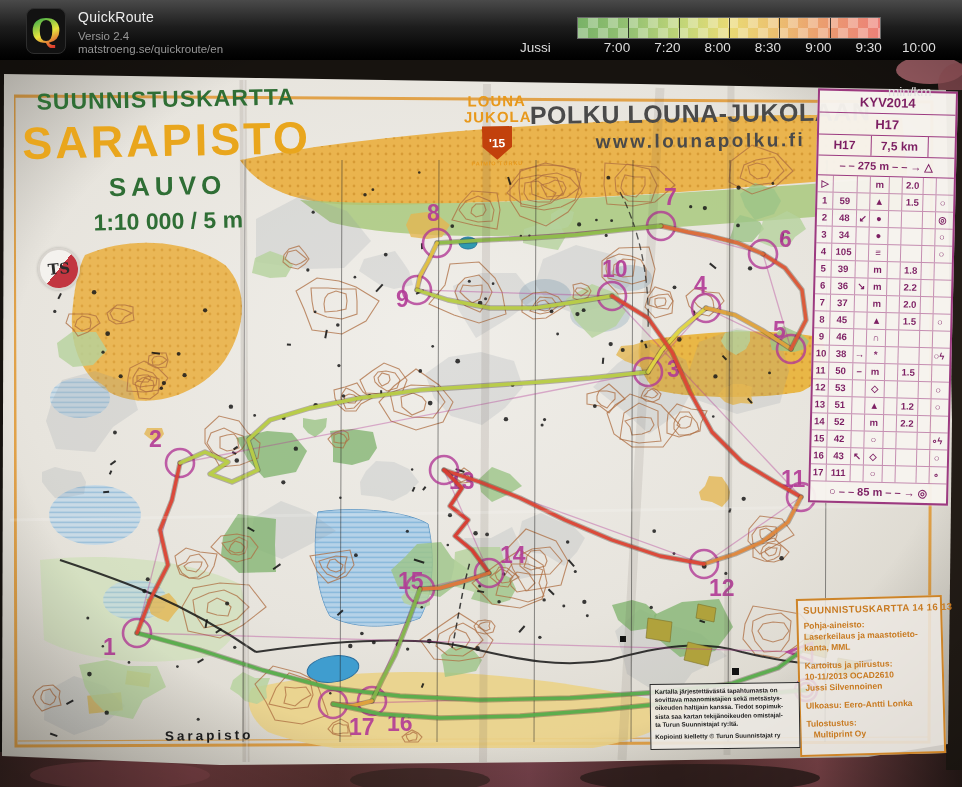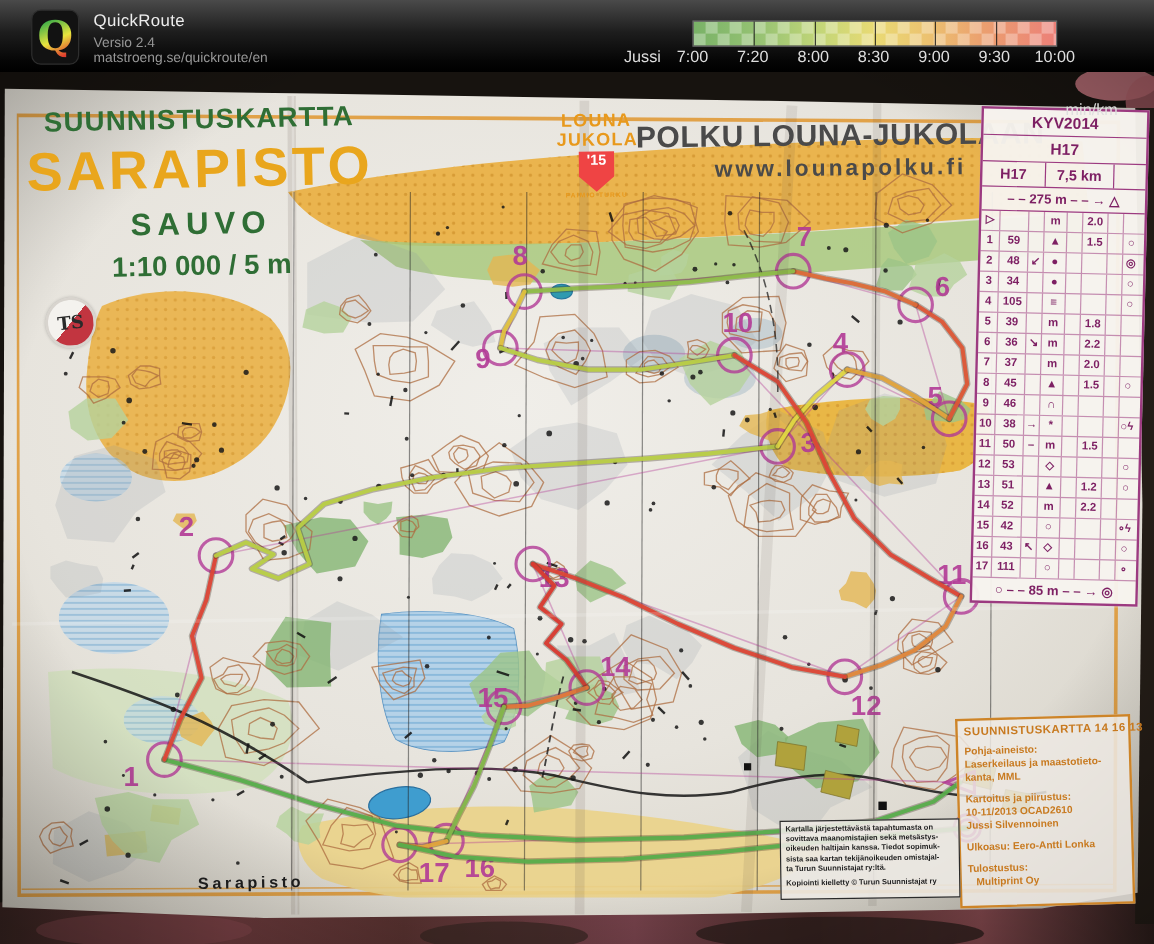--- a/index.html
+++ b/index.html
@@ -17,37 +17,37 @@
   .appver{position:absolute;left:78px;top:30px;font-size:11.5px;color:#979797;}
   .appurl{position:absolute;left:78px;top:43px;font-size:11.5px;color:#979797;}
   
   #legend{position:absolute;left:520px;top:0;width:440px;height:60px;}
   #legend-bar{position:absolute;left:57px;top:17px;width:302px;height:20px;border:1px solid #6a6a6a;
     background:linear-gradient(to right,#79b267,#96c273 18%,#c3d678 35%,#e9da74 50%,#ecc170 65%,#eb9f6f 80%,#ec8078);}
   #legend-bar::after{content:"";position:absolute;inset:0;
     background:conic-gradient(rgba(255,255,255,.30) 25%,transparent 25% 50%,rgba(255,255,255,.30) 50% 75%,transparent 75%);
     background-size:20px 20px;}
   .bar-tick{position:absolute;top:0;width:1px;height:100%;background:rgba(20,20,20,.8);z-index:2;}
-  .lg-lab{position:absolute;top:40px;font-size:13.5px;color:#dedede;transform:translateX(-50%);white-space:nowrap;}
+  .lg-lab{position:absolute;top:40px;font-size:13.5px;color:#dedede;transform:translateX(-50%);white-space:nowrap;margin-left:40px;}
   .lg-side{position:absolute;top:40px;font-size:13.5px;color:#dedede;white-space:nowrap;}
   
   #photo{position:absolute;left:0;top:0;z-index:1;}
   .olay{position:absolute;z-index:10;}
   
   #titleblock{left:12px;top:86px;width:310px;text-align:center;transform:rotate(-1.2deg);}
   .t-karta{font-size:23px;font-weight:bold;color:#2f6e35;letter-spacing:1px;}
   .t-name{font-size:45px;font-weight:bold;color:#e9a61d;letter-spacing:3px;margin-top:2px;}
   .t-town{font-size:26px;font-weight:bold;color:#2f6e35;letter-spacing:5px;margin-top:4px;}
   .t-scale{font-size:23px;font-weight:bold;color:#2f6e35;margin-top:6px;}
   
   #eventblock{left:452px;top:92px;width:330px;display:flex;transform:rotate(-.6deg);}
   #jlogo{width:66px;text-align:center;margin-left:12px;}
   .j-l1,.j-l2{font-size:15px;font-weight:bold;color:#e8991c;letter-spacing:1px;line-height:1.05;}
-  #jshield{width:30px;height:34px;margin:1px auto 0;background:#ef4444;position:relative;
-    clip-path:polygon(0 0,100% 0,100% 62%,50% 100%,0 62%);display:flex;align-items:flex-start;justify-content:center;}
+  #jshield{width:30px;height:34px;margin:1px auto 0;background:#c2410c;position:relative;
+    clip-path:polygon(0 0,100% 0,100% 62%,50% 100%,0 62%);display:flex;align-items:center;justify-content:center;}
   #jshield span{color:#fff;font-weight:bold;font-size:12px;}
   .j-sub{font-size:5.5px;font-weight:bold;color:#e8991c;letter-spacing:1px;line-height:1.2;}
   #etexts{flex:1;text-align:center;padding-top:8px;}
   .e-title{font-size:25px;font-weight:bold;color:#4a4a4a;letter-spacing:.5px;white-space:nowrap;}
   .e-url{font-size:19px;font-weight:bold;color:#4a4a4a;letter-spacing:2.5px;margin-top:2px;}
   
   #tslogo{left:38px;top:248px;width:38px;height:38px;border-radius:50%;border:2px solid #d8d4ce;
     background:linear-gradient(135deg,#f4f2ee 50%,#c23540 50%);display:flex;align-items:center;
     justify-content:center;transform:rotate(-6deg);box-shadow:0 0 3px rgba(0,0,0,.25);}
   #tslogo span{font-family:"DejaVu Serif",serif;font-weight:bold;font-size:15px;color:#2a2a2a;}

